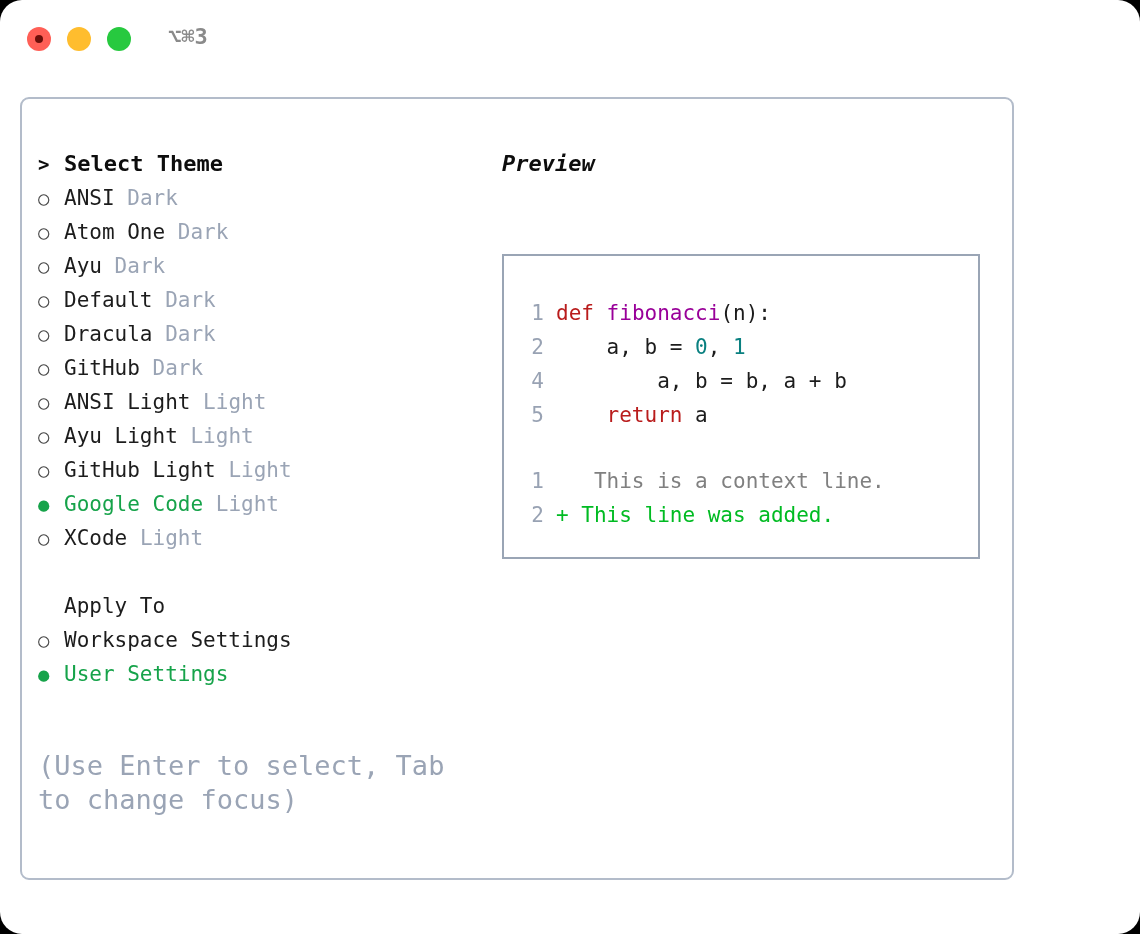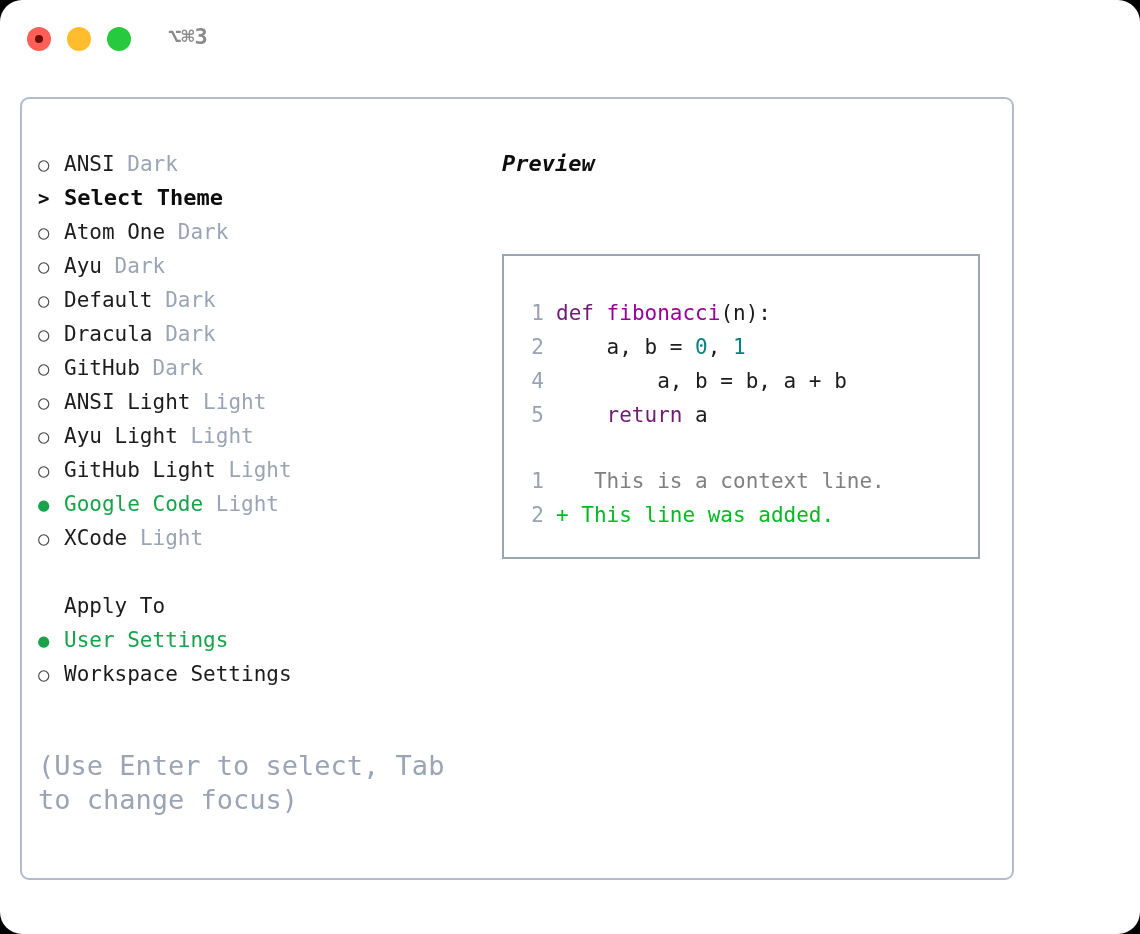--- a/index.html
+++ b/index.html
@@ -152,21 +152,21 @@
   }
   .lineno {
     display: inline-block;
     width: 28px;
     text-align: right;
     color: #98a2b3;
     margin-right: 12px;
   }
   .blank-line { height: 32px; }
 
-  .kw   { color: #701a75; }
+  .kw   { color: #b91c1c; }
   .fn   { color: #990099; }
   .num  { color: #0a8080; }
   .plain{ color: #1c1c1c; }
 
   .d-ctx { color: #808080; }
   .d-del { color: #cc2200; }
   .d-add { color: #00bb22; }
 </style>
 </head>
 <body>
@@ -178,24 +178,24 @@
     <div id="dot-close-center"></div>
     <div class="dot" id="dot-min"></div>
     <div class="dot" id="dot-max"></div>
     <div id="shortcut">⌥⌘3</div>
   </div>
 
   <div id="panel">
 
     <div id="left-col">
 
+      <div class="row hdr"><span class="marker">&gt;</span><span>Select Theme</span></div>
+
       <div class="row"><span class="marker">○</span><span class="name">ANSI</span><span class="tag"> </span><span class="tag">Dark</span></div>
 
-      <div class="row hdr"><span class="marker">&gt;</span><span>Select Theme</span></div>
-
       <div class="row"><span class="marker">○</span><span class="name">Atom One</span><span class="tag"> </span><span class="tag">Dark</span></div>
 
       <div class="row"><span class="marker">○</span><span class="name">Ayu</span><span class="tag"> </span><span class="tag">Dark</span></div>
 
       <div class="row"><span class="marker">○</span><span class="name">Default</span><span class="tag"> </span><span class="tag">Dark</span></div>
 
       <div class="row"><span class="marker">○</span><span class="name">Dracula</span><span class="tag"> </span><span class="tag">Dark</span></div>
 
       <div class="row"><span class="marker">○</span><span class="name">GitHub</span><span class="tag"> </span><span class="tag">Dark</span></div>
 
@@ -207,23 +207,23 @@
       <div class="row"><span class="marker">○</span><span class="name">GitHub Light</span><span class="tag"> </span><span class="tag">Light</span></div>
 
       <div class="row"><span class="marker sel">●</span><span class="name selected">Google Code</span><span class="tag"> </span><span class="tag">Light</span></div>
 
       <div class="row"><span class="marker">○</span><span class="name">XCode</span><span class="tag"> </span><span class="tag">Light</span></div>
 
       <div class="spacer"></div>
 
       <div class="row"><span class="marker blank">○</span><span class="name">Apply To</span></div>
 
+      <div class="row"><span class="marker">○</span><span class="name">Workspace Settings</span></div>
+
       <div class="row"><span class="marker sel">●</span><span class="name selected">User Settings</span></div>
-
-      <div class="row"><span class="marker">○</span><span class="name">Workspace Settings</span></div>
 
     </div>
 
     <div id="hint">(Use Enter to select, Tab to change focus)</div>
 
     <div id="right-col">
 
       <div id="preview-title">Preview</div>
 
       <div id="preview-box">

